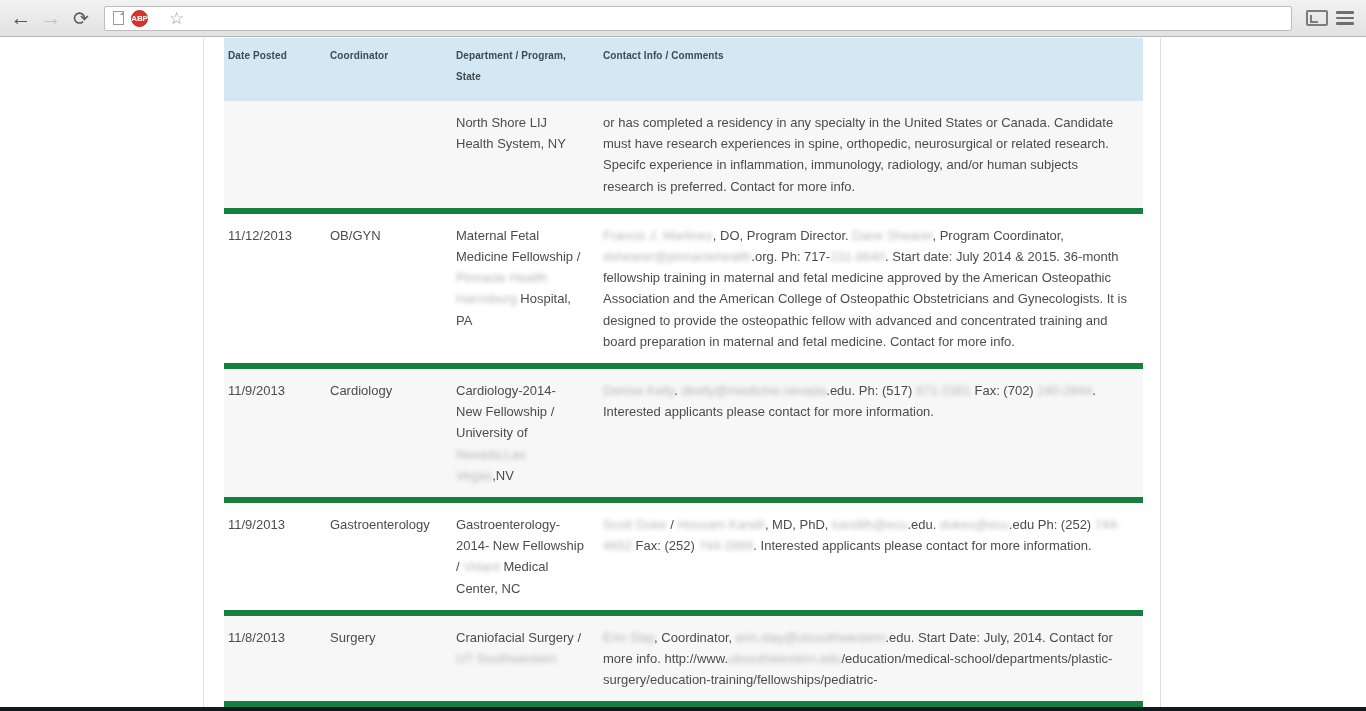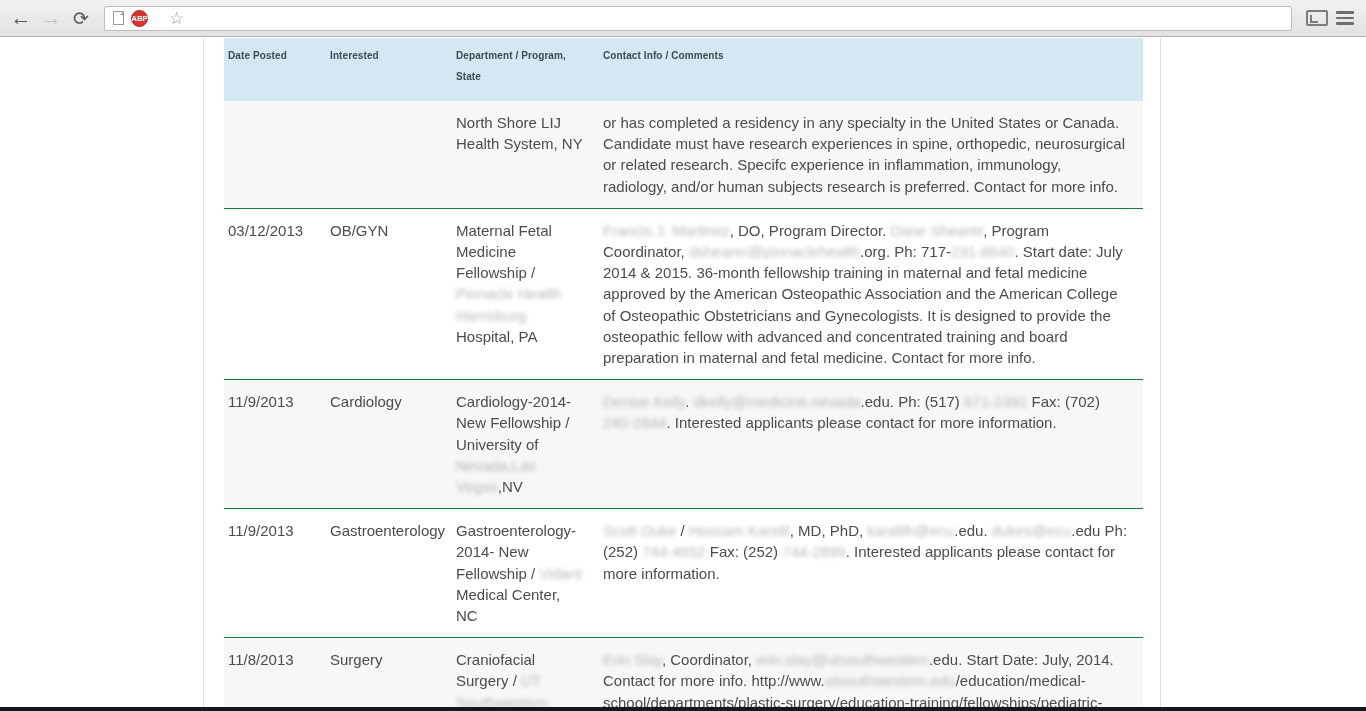--- a/index.html
+++ b/index.html
@@ -130,26 +130,26 @@
     color: #3e4b50;
     font-size: 10px;
     font-weight: bold;
     text-align: left;
     vertical-align: top;
     padding: 14px 10px 14px 4px;
     line-height: 21px;
     letter-spacing: .1px;
   }
   #positions-table td {
-    font-size: 15px;
+    font-size: 13px;
     color: #4c4c4c;
     vertical-align: top;
     padding: 11px 14px 11px 4px;
     line-height: 21.2px;
-    border-bottom: 1px solid #15803d;
+    border-bottom: 6px solid #15803d;
   }
   #positions-table tbody tr.row-alt td { background: #f7f7f7; }
   #positions-table tbody tr.row-plain td { background: #ffffff; }
   .col-date   { width: 102px; }
   .col-fellow { width: 126px; }
   .col-dept   { width: 147px; margin-left: 10px; }
   .col-contact{ width: 544px; }
 
   
   .redact {
@@ -185,34 +185,34 @@
     <span></span>
   </div>
 </div>
 
 <div id="page-viewport">
   <div id="content-frame">
     <table id="positions-table">
       <thead>
         <tr>
           <th class="col-date">Date Posted</th>
-          <th class="col-fellow">Interested</th>
+          <th class="col-fellow">Coordinator</th>
           <th class="col-dept">Department / Program, State</th>
           <th class="col-contact">Contact Info / Comments</th>
         </tr>
       </thead>
       <tbody id="table-body">
           <tr class="row-alt">
             <td class="col-date"></td>
             <td class="col-fellow"></td>
             <td class="col-dept">North Shore LIJ Health System, NY</td>
             <td class="col-contact"><span>or has completed a residency in any specialty in the United States or Canada. Candidate must have research experiences in spine, orthopedic, neurosurgical or related research. Specifc experience in inflammation, immunology, radiology, and/or human subjects research is preferred. Contact for more info.</span></td>
           </tr>
           <tr class="row-plain">
-            <td class="col-date">03/12/2013</td>
+            <td class="col-date">11/12/2013</td>
             <td class="col-fellow">OB/GYN</td>
             <td class="col-dept"><span>Maternal Fetal Medicine Fellowship / </span><span class="redact">Pinnacle Health Harrisburg</span><span> Hospital, PA</span></td>
             <td class="col-contact"><span class="redact">Francis J. Martinez</span><span>, DO, Program Director. </span><span class="redact">Dane Shearer</span><span>, Program Coordinator, </span><span class="redact">dshearer@pinnaclehealth</span><span>.org. Ph: 717-</span><span class="redact">231-8640</span><span>. Start date: July 2014 &amp; 2015. 36-month fellowship training in maternal and fetal medicine approved by the American Osteopathic Association and the American College of Osteopathic Obstetricians and Gynecologists. It is designed to provide the osteopathic fellow with advanced and concentrated training and board preparation in maternal and fetal medicine. Contact for more info.</span></td>
           </tr>
           <tr class="row-alt">
             <td class="col-date">11/9/2013</td>
             <td class="col-fellow">Cardiology</td>
             <td class="col-dept"><span>Cardiology-2014- New Fellowship / University of </span><span class="redact">Nevada,Las Vegas</span><span>,NV</span></td>
             <td class="col-contact"><span class="redact">Denise Kelly</span><span>. </span><span class="redact">dkelly@medicine.nevada</span><span>.edu. Ph: (517) </span><span class="redact">671-2391</span><span> Fax: (702) </span><span class="redact">240-2844</span><span>. Interested applicants please contact for more information.</span></td>
           </tr>

